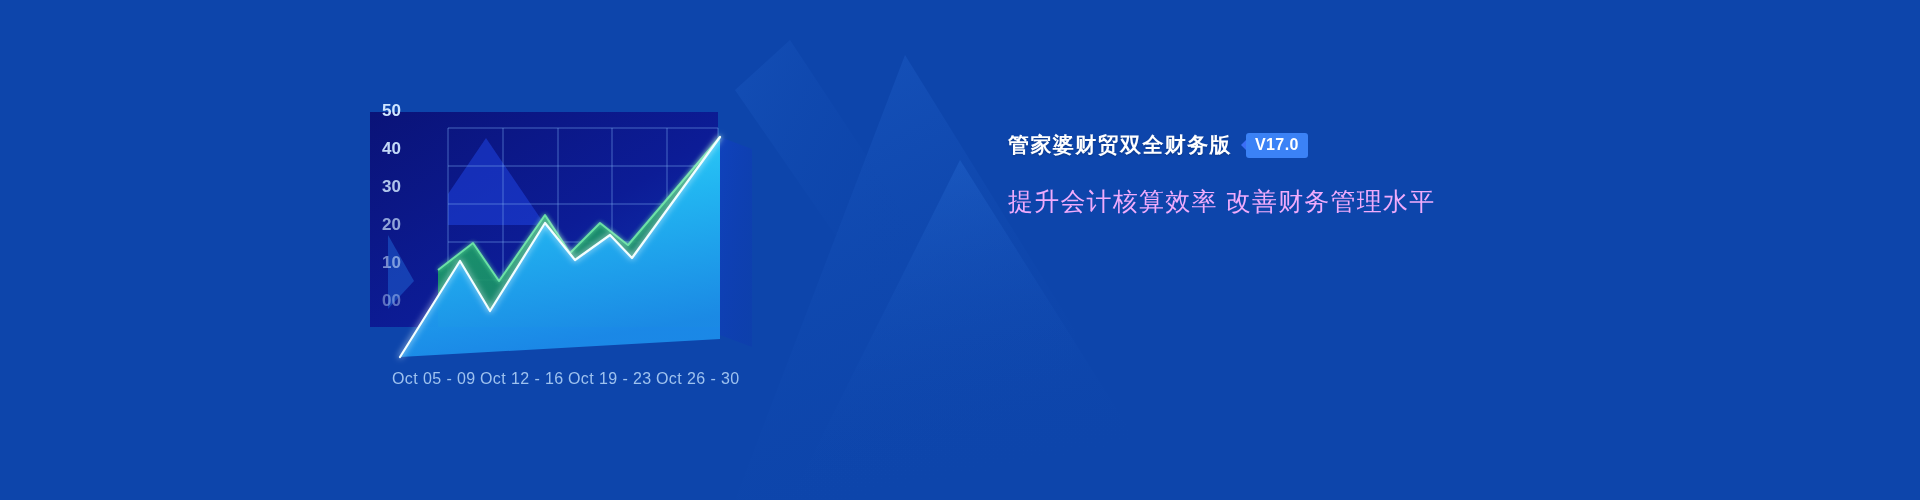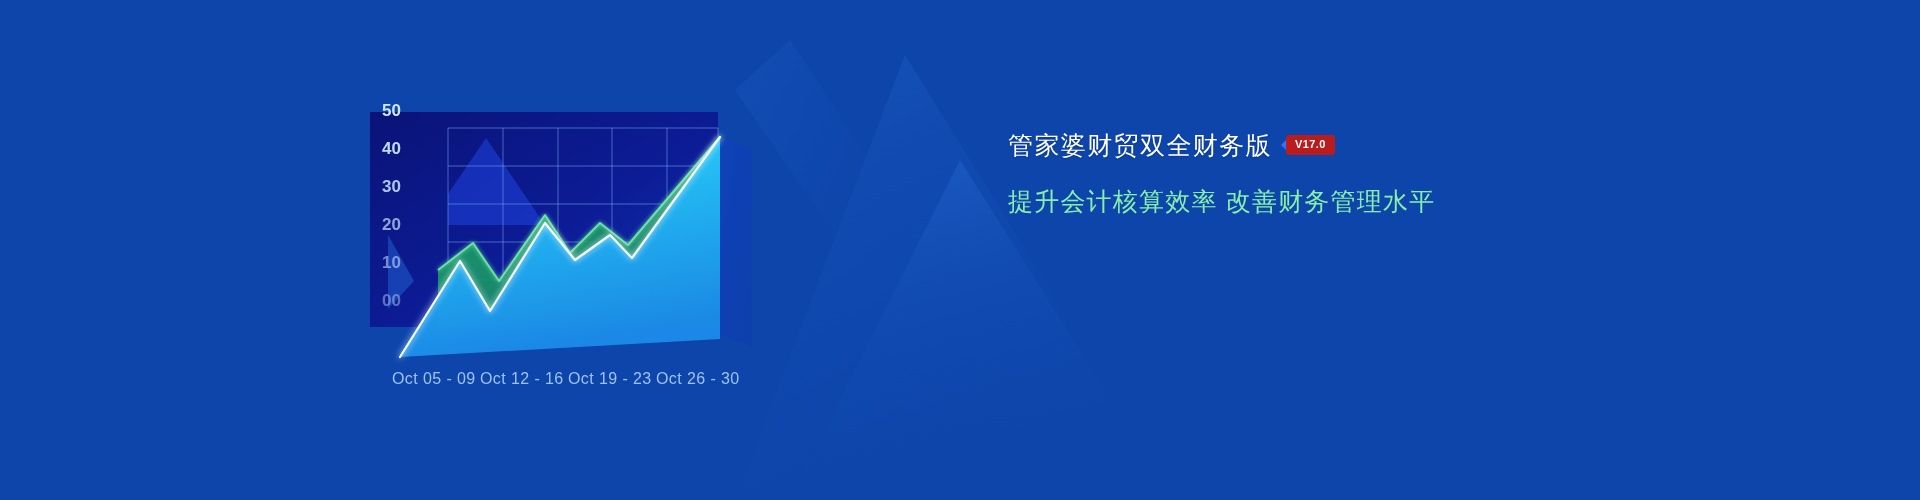--- a/index.html
+++ b/index.html
@@ -48,30 +48,30 @@
     width:760px;
   }
   #eyebrow-row {
     display:flex;
     align-items:center;
     gap:14px;
     height:34px;
   }
   #eyebrow-text {
     color:#ffffff;
-    font-size:25px;
-    font-weight:400;
+    font-size:21px;
+    font-weight:700;
     letter-spacing:1.4px;
     white-space:nowrap;
     text-shadow:0 1px 2px rgba(0,0,0,.22);
   }
   #version-badge {
-    background:#b91c1c;
+    background:#3b82f6;
     color:#ffffff;
-    font-size:11px;
+    font-size:16px;
     font-weight:700;
     letter-spacing:.4px;
     padding:4px 9px 5px 9px;
     border-radius:3px;
     line-height:1;
     position:relative;
     white-space:nowrap;
   }
   #version-badge::before{
     content:"";
@@ -87,21 +87,21 @@
     color:#ffffff;
     font-size:54px;
     font-weight:700;
     letter-spacing:3px;
     line-height:1.08;
     white-space:nowrap;
     text-shadow:0 2px 5px rgba(0,20,70,.35);
   }
   #subheadline {
     margin-top:23px;
-    color:#86efac;
+    color:#f0abfc;
     font-size:25px;
     font-weight:400;
     letter-spacing:1.2px;
     white-space:nowrap;
   }
 </style>
 </head>
 <body>
 
 <div id="banner">

